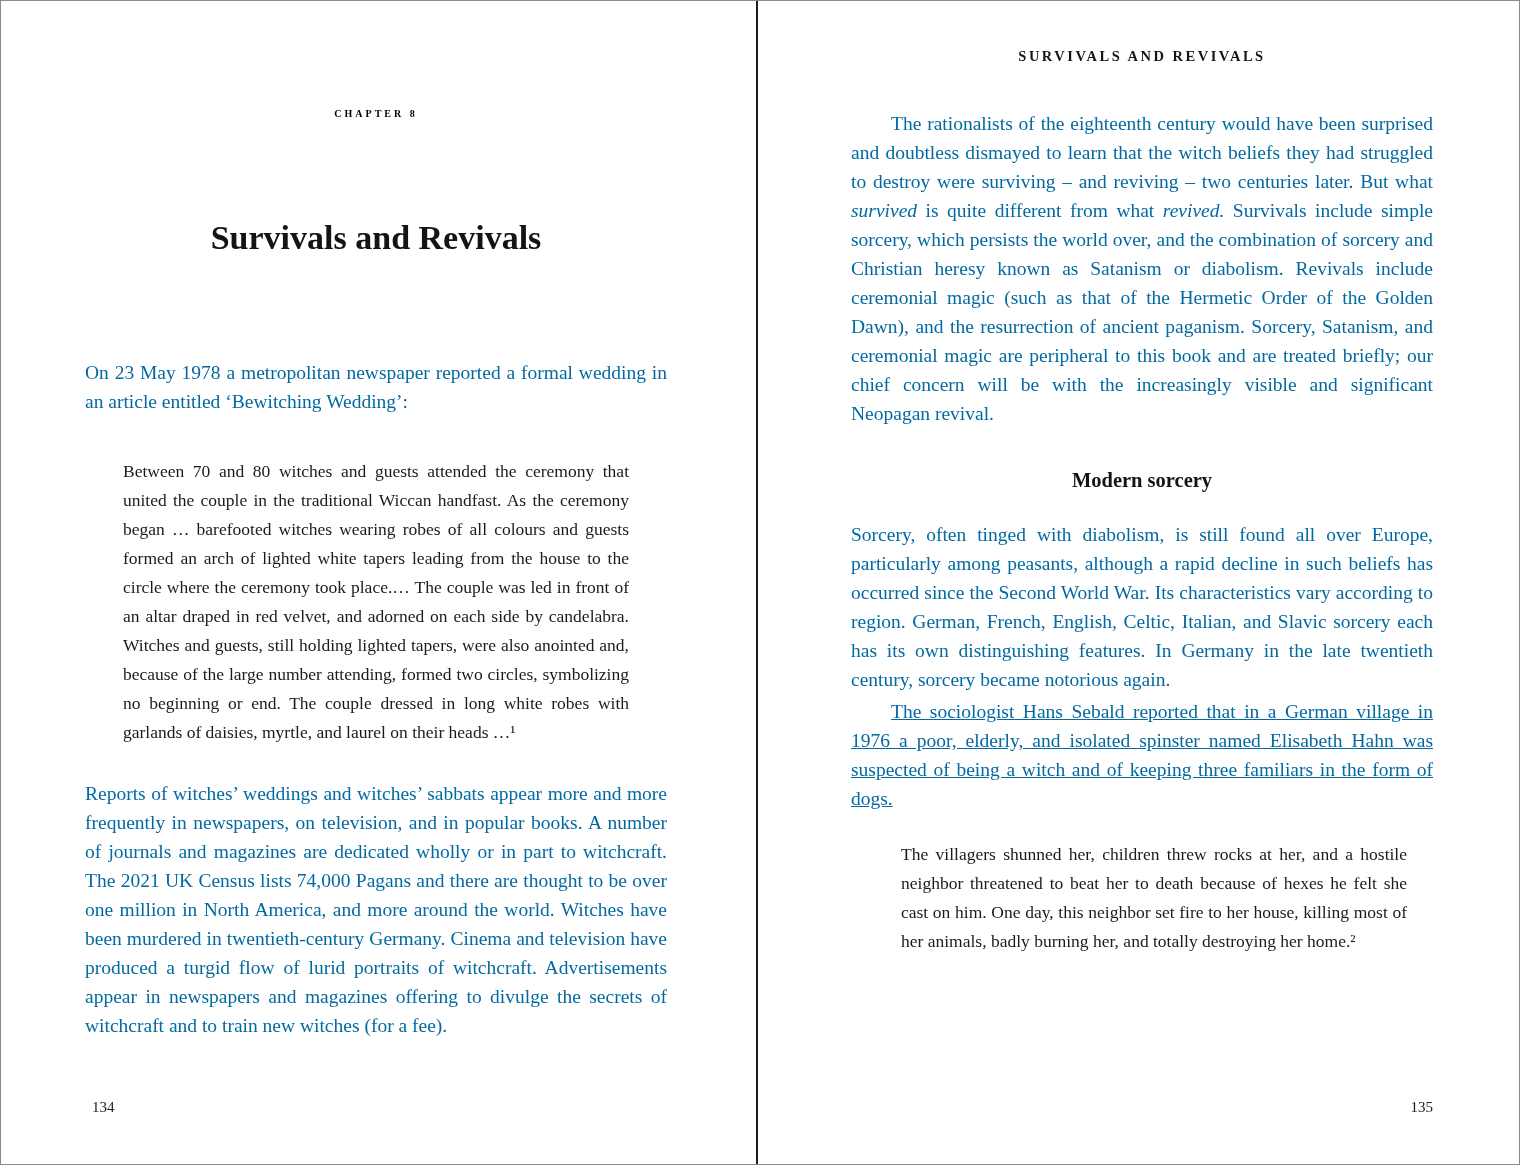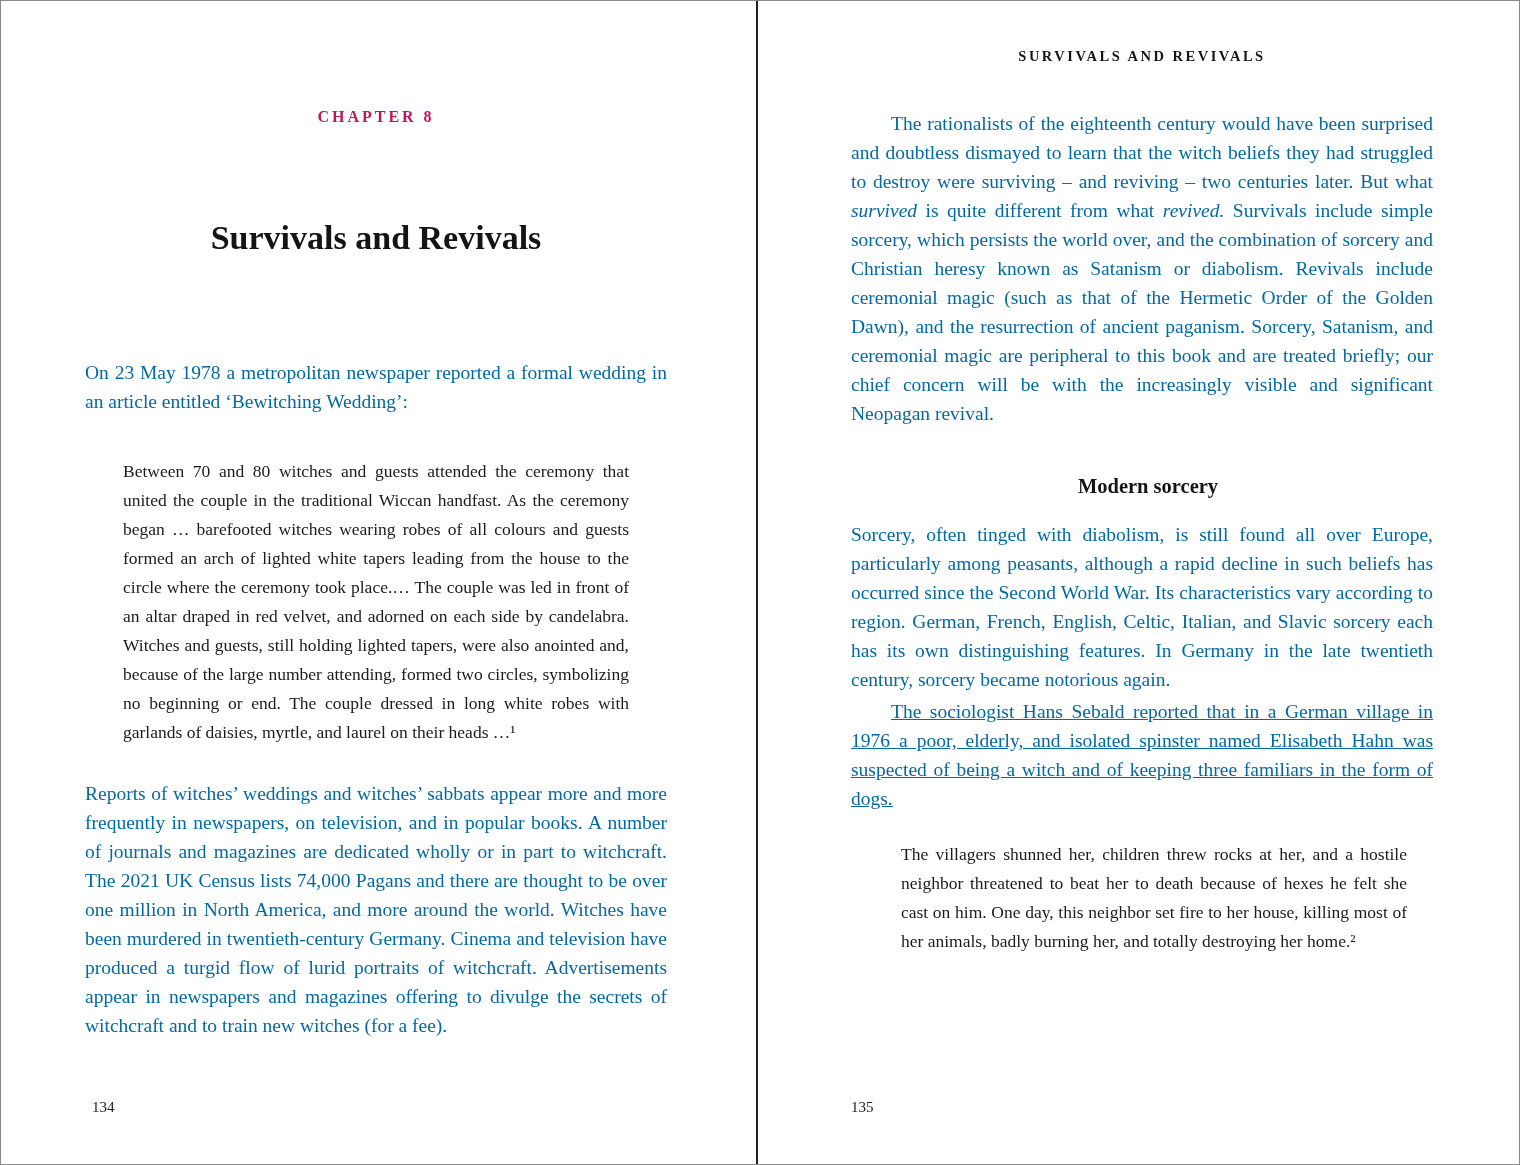--- a/index.html
+++ b/index.html
@@ -38,24 +38,24 @@
   }
   .page-left  { left: 0; }
   .page-right { left: 757px; }
 
   .chapter-label {
     position: absolute;
     left: 84px;
     width: 582px;
     top: 107px;
     text-align: center;
-    font-size: 16px;
+    font-size: 10px;
     font-weight: 700;
     letter-spacing: 3px;
-    color: #be185d;
+    color: #000000;
   }
   .chapter-title {
     position: absolute;
     left: 84px;
     width: 582px;
     top: 218px;
     margin: 0;
     text-align: center;
     font-size: 34px;
     font-weight: 700;
@@ -95,31 +95,31 @@
     font-weight: 600;
     letter-spacing: 2.5px;
     color: #161616;
   }
   .rp-para1   { position: absolute; left: 93px;  width: 582px; top: 108px; }
   .rp-heading {
     position: absolute;
     left: 93px;
     width: 582px;
     top: 468px;
-    margin: 6px;
+    margin: 0;
     text-align: center;
     font-size: 20.5px;
     font-weight: 700;
     color: #141414;
   }
   .rp-para2   { position: absolute; left: 93px;  width: 582px; top: 519px; }
   .rp-para3   { position: absolute; left: 93px;  width: 582px; top: 696px; text-decoration: underline; }
   .rp-quote   { position: absolute; left: 143px; width: 506px; top: 839px; }
   .rp-para4   { position: absolute; left: 93px;  width: 582px; top: 1002px; }
-  .rp-folio   { position: absolute; left: 93px;  width: 582px; top: 1098px; text-align: left; font-size: 15px; }
+  .rp-folio   { position: absolute; left: 93px;  width: 582px; top: 1098px; text-align: right; font-size: 15px; }
 </style>
 </head>
 <body>
 
 <div class="spread">
 
   <div class="page page-left">
     <div class="chapter-label">CHAPTER 8</div>
     <h1 class="chapter-title">Survivals and Revivals</h1>
     <p class="body-par lp-intro">On 23 May 1978 a metropolitan newspaper reported a formal wedding in an article entitled ‘Bewitching Wedding’:</p>

